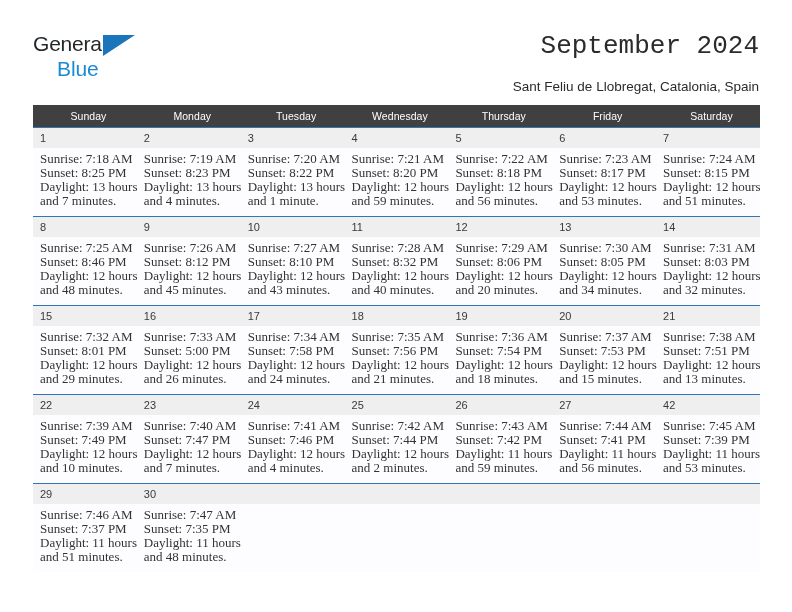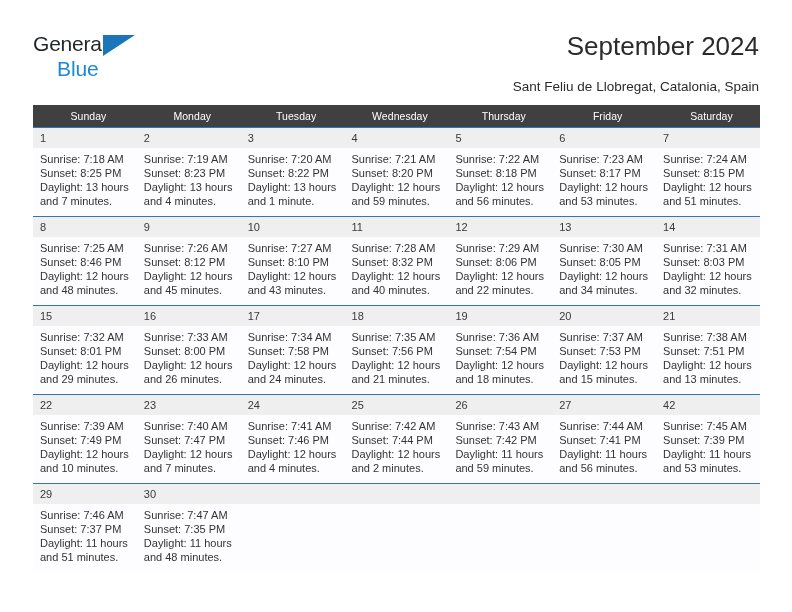--- a/index.html
+++ b/index.html
@@ -65,20 +65,21 @@
   }
 
   .title {
     position: absolute;
     right: 33px;
     top: 31px;
     font-size: 26px;
     color: #2b2b2b;
     text-align: right;
     white-space: nowrap;
+    font-family: Liberation Mono, monospace;
   }
   .subtitle {
     position: absolute;
     right: 33px;
     top: 79px;
     font-size: 13.5px;
     color: #2b2b2b;
     text-align: right;
     white-space: nowrap;
   }
@@ -118,23 +119,24 @@
     font-size: 11px;
     color: #3a3a3a;
     padding: 4px 0 4px 7px;
     height: 12px;
     line-height: 12px;
   }
   .daynum.empty { color: transparent; }
 
   .cell-body {
     padding: 4px 6px 0 7px;
-    font-size: 11px;
+    font-size: 13px;
     line-height: 14.1px;
     color: #333333;
+    font-family: Liberation Serif, serif;
   }
   .cell-body div { white-space: nowrap; }
 </style>
 </head>
 <body>
 
 <div class="page">
 
   <div class="header">
 
@@ -275,21 +277,21 @@
             <div>Daylight: 12 hours</div>
             <div>and 40 minutes.</div>
           </div>
         </td>
         <td>
           <div class="daynum">12</div>
           <div class="cell-body">
             <div>Sunrise: 7:29 AM</div>
             <div>Sunset: 8:06 PM</div>
             <div>Daylight: 12 hours</div>
-            <div>and 22 minutes.</div>
+            <div>and 20 minutes.</div>
           </div>
         </td>
         <td>
           <div class="daynum">13</div>
           <div class="cell-body">
             <div>Sunrise: 7:30 AM</div>
             <div>Sunset: 8:05 PM</div>
             <div>Daylight: 12 hours</div>
             <div>and 34 minutes.</div>
           </div>
@@ -312,21 +314,21 @@
             <div>Sunrise: 7:32 AM</div>
             <div>Sunset: 8:01 PM</div>
             <div>Daylight: 12 hours</div>
             <div>and 29 minutes.</div>
           </div>
         </td>
         <td>
           <div class="daynum">16</div>
           <div class="cell-body">
             <div>Sunrise: 7:33 AM</div>
-            <div>Sunset: 8:00 PM</div>
+            <div>Sunset: 5:00 PM</div>
             <div>Daylight: 12 hours</div>
             <div>and 26 minutes.</div>
           </div>
         </td>
         <td>
           <div class="daynum">17</div>
           <div class="cell-body">
             <div>Sunrise: 7:34 AM</div>
             <div>Sunset: 7:58 PM</div>
             <div>Daylight: 12 hours</div>

